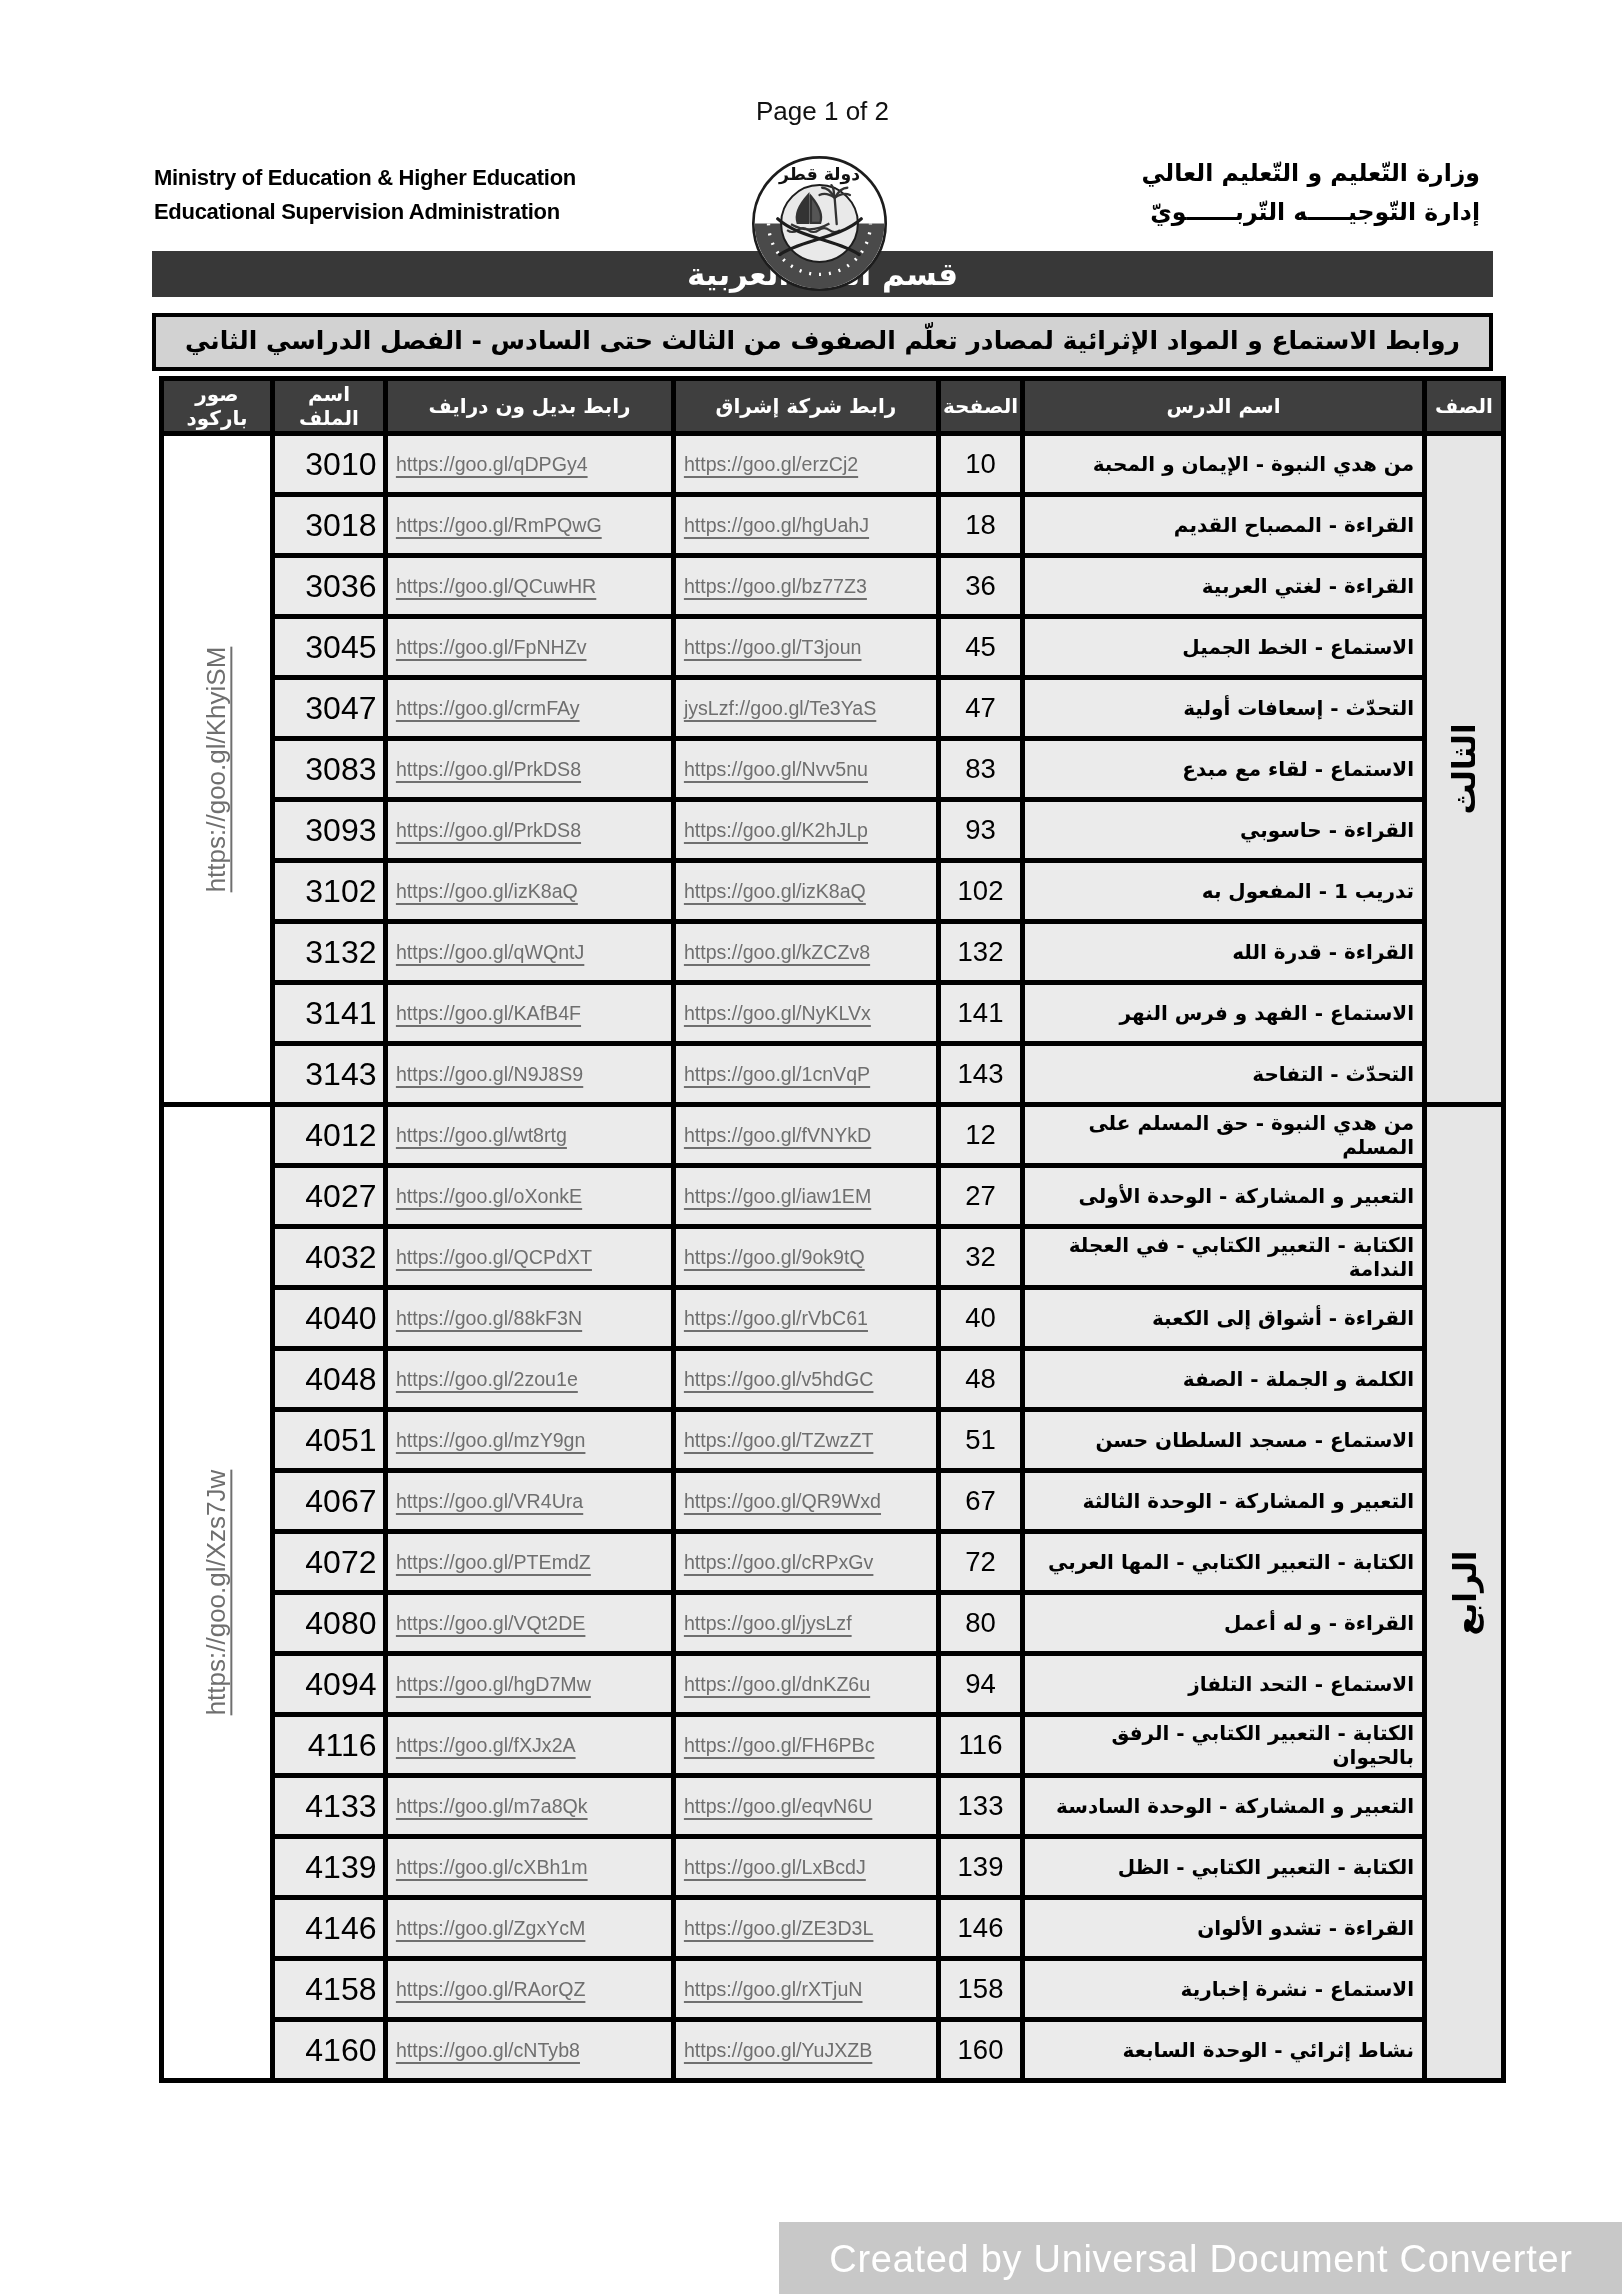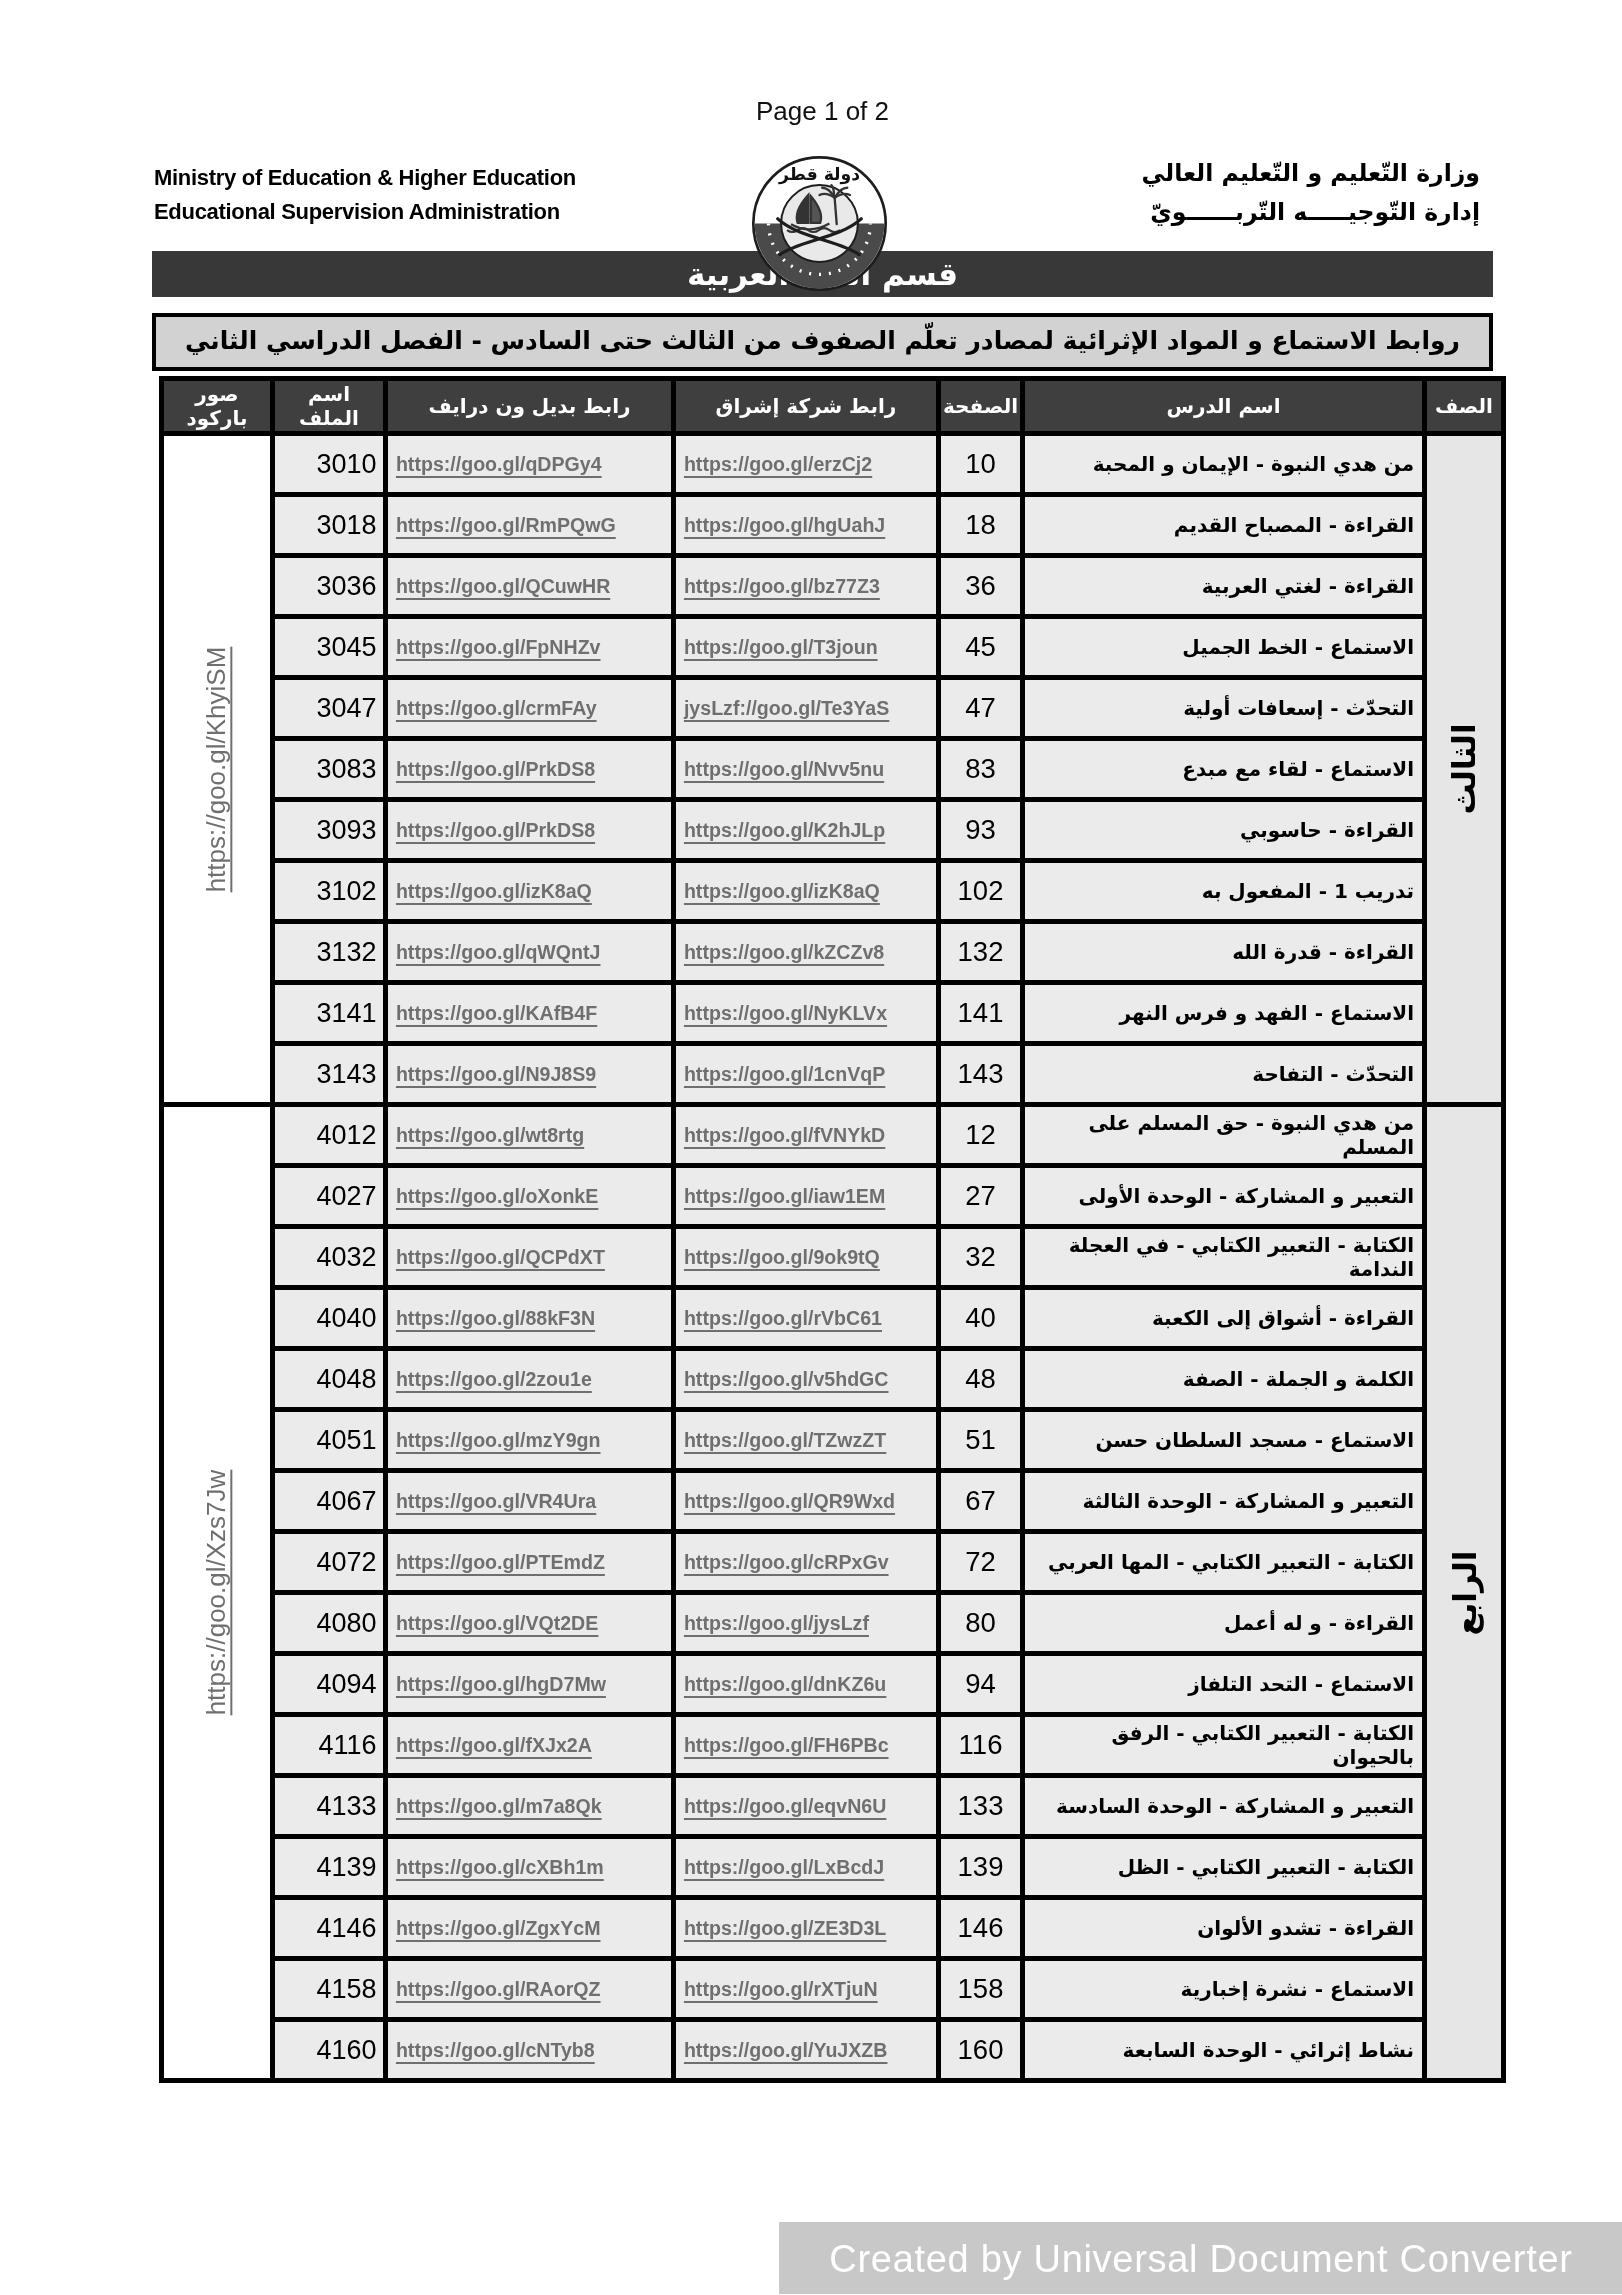--- a/index.html
+++ b/index.html
@@ -35,22 +35,22 @@
 
   td.barcode-cell{background:#ffffff !important;}
   td.grade-cell{background:#e6e6e6 !important;}
 
   .rot-box{position:absolute;inset:0;display:flex;align-items:center;justify-content:center;}
   .rotated{transform:rotate(-90deg);white-space:nowrap;}
   .rot-link{font-size:26px;color:#6f6f6f;text-decoration:underline;
         text-decoration-thickness:2px;text-underline-offset:5.2px;}
   .rot-grade{font-family:"DejaVu Sans",sans-serif;font-size:31px;font-weight:bold;color:#000;}
 
-  td.file-cell{text-align:right;padding-right:6.5px;font-size:27px;color:#000;}
-  td.link-cell{text-align:left;padding-left:7.9px;font-weight:bold;}
+  td.file-cell{text-align:right;padding-right:6.5px;font-size:32px;color:#000;}
+  td.link-cell{text-align:left;padding-left:7.9px;}
   td.link-cell span{font-size:19.6px;color:#6f6f6f;text-decoration:underline;
         text-decoration-thickness:2px;text-underline-offset:4.6px;cursor:pointer;}
   td.page-cell{text-align:center;font-size:27.5px;color:#000;}
   td.lesson-cell{text-align:right;padding-right:7.9px;direction:rtl;
         font-family:"DejaVu Sans",sans-serif;font-size:20px;font-weight:bold;color:#000;}
 
   .watermark{position:absolute;top:2222px;left:779px;width:844px;height:72px;background:#c8c8c8;
         color:#ffffff;font-size:38px;line-height:74px;text-align:center;letter-spacing:0.7px;}
 </style>
 </head>

